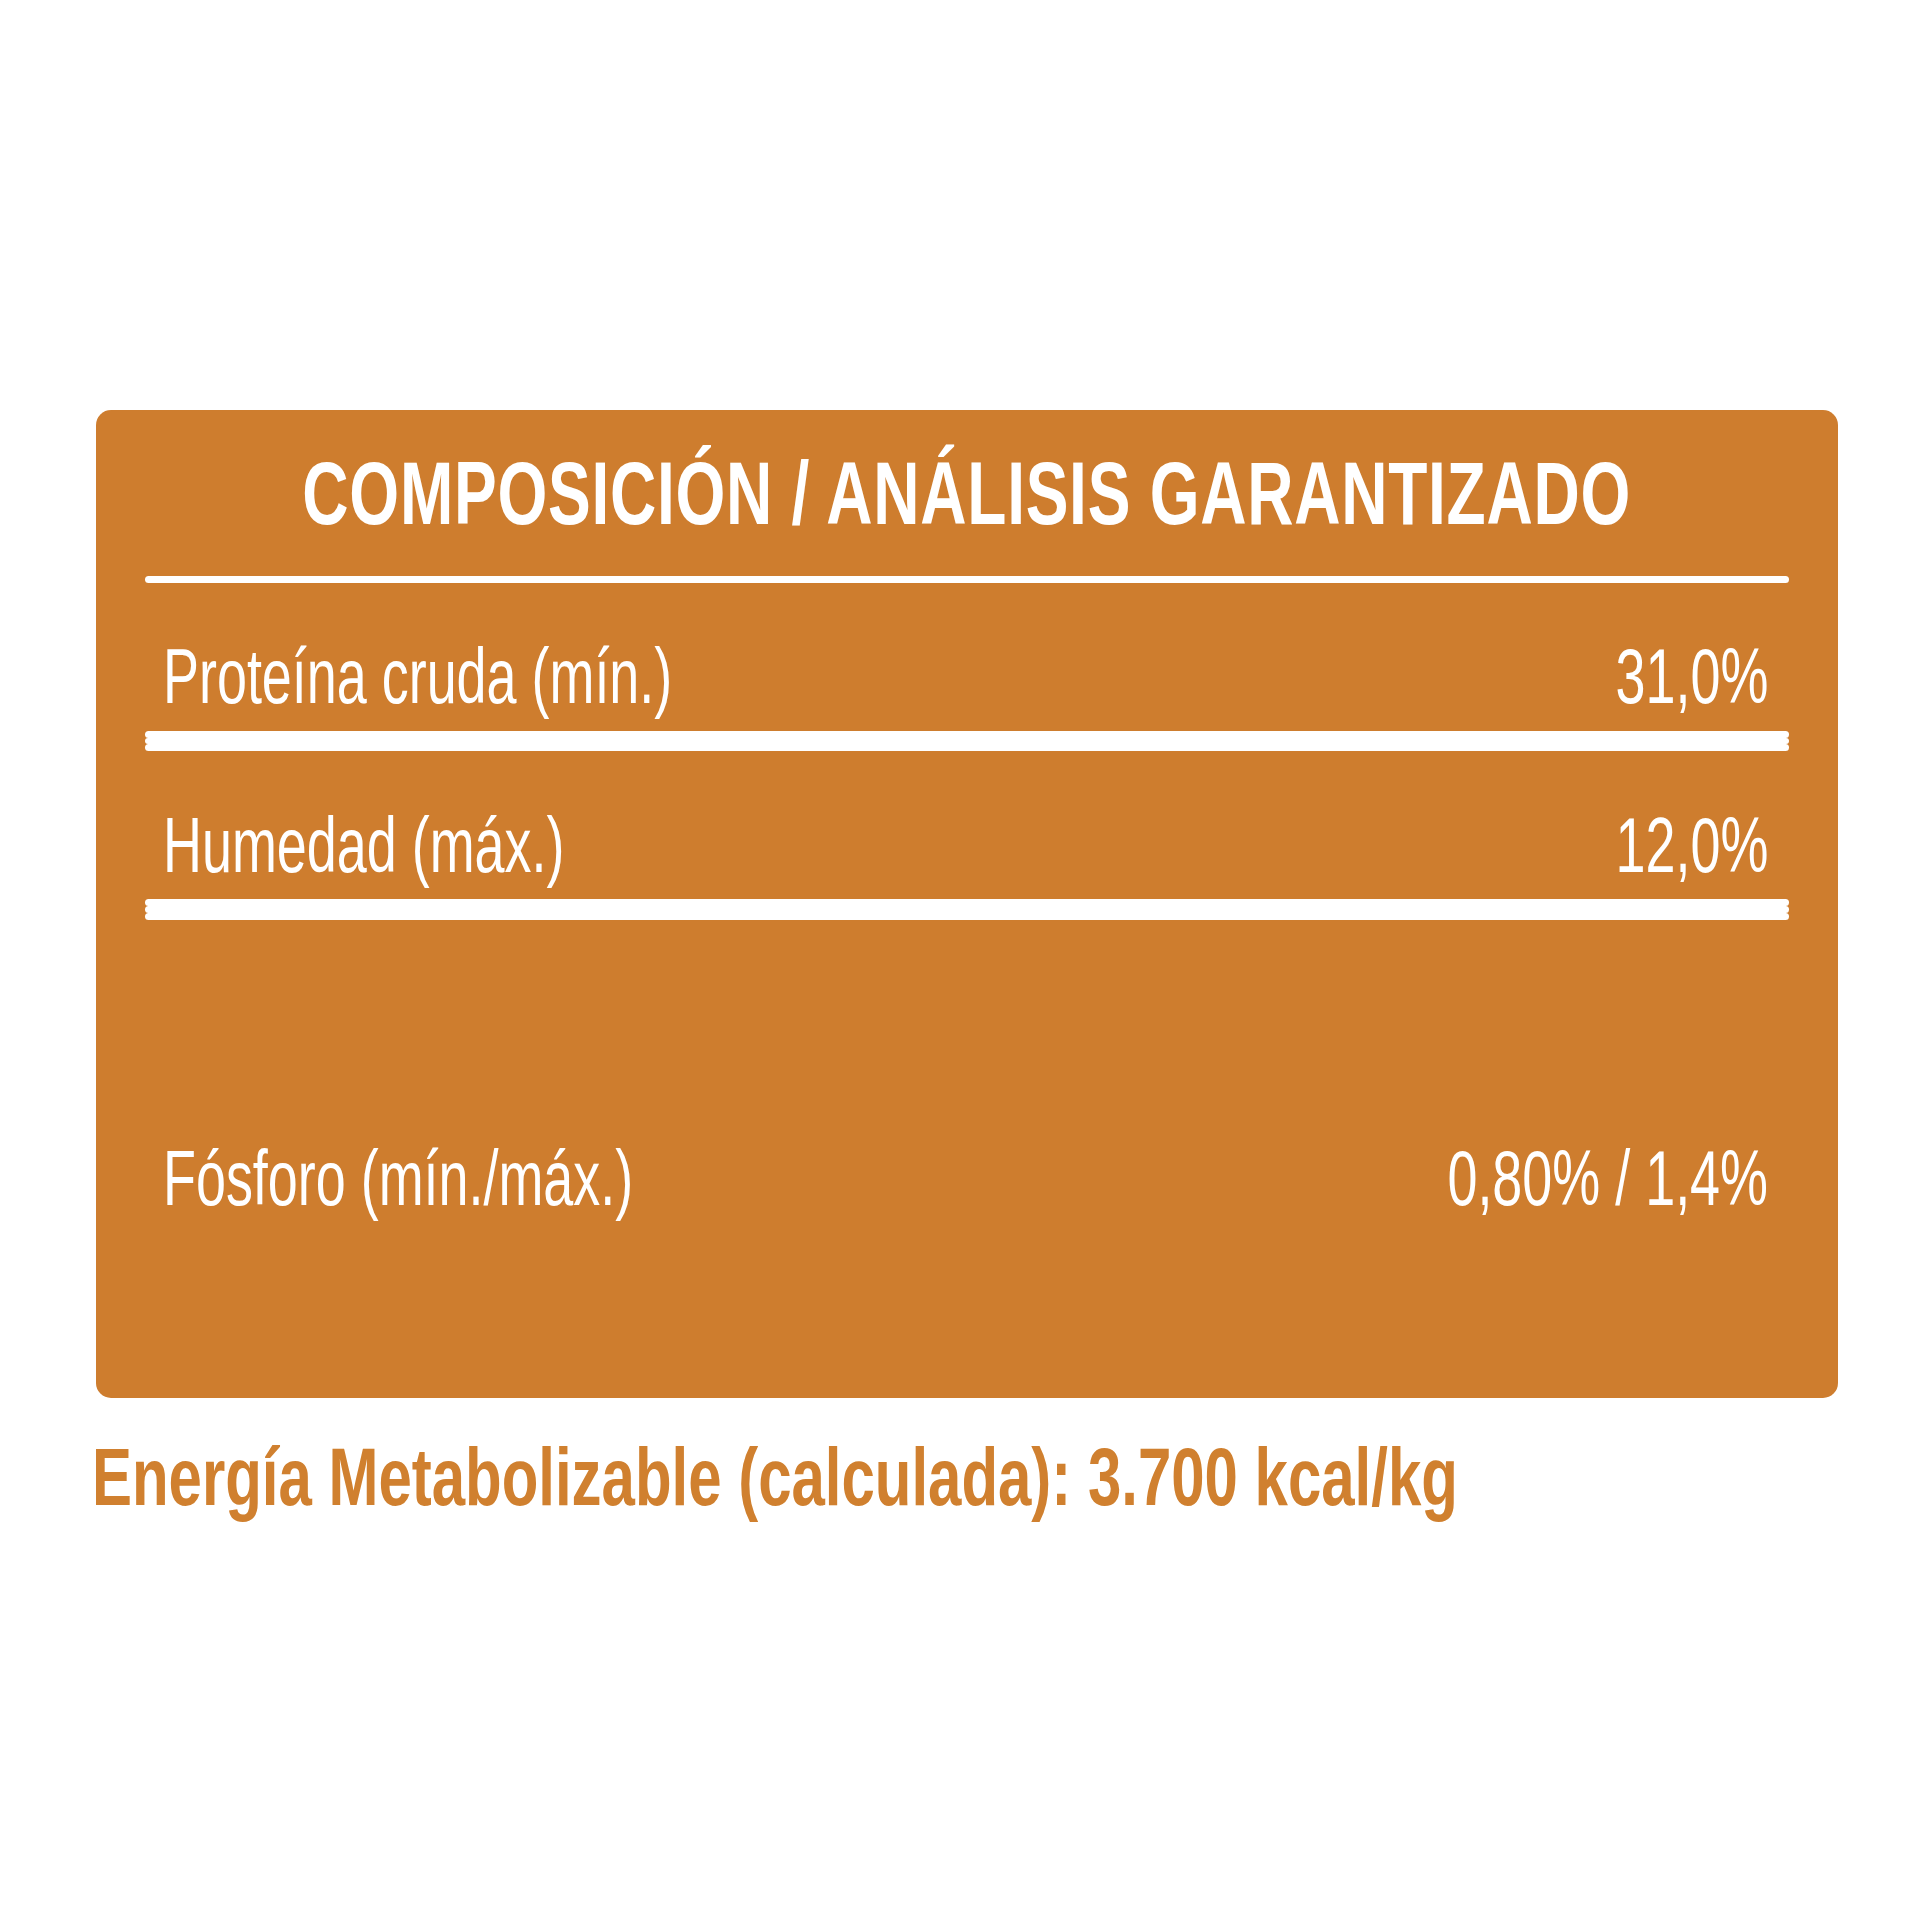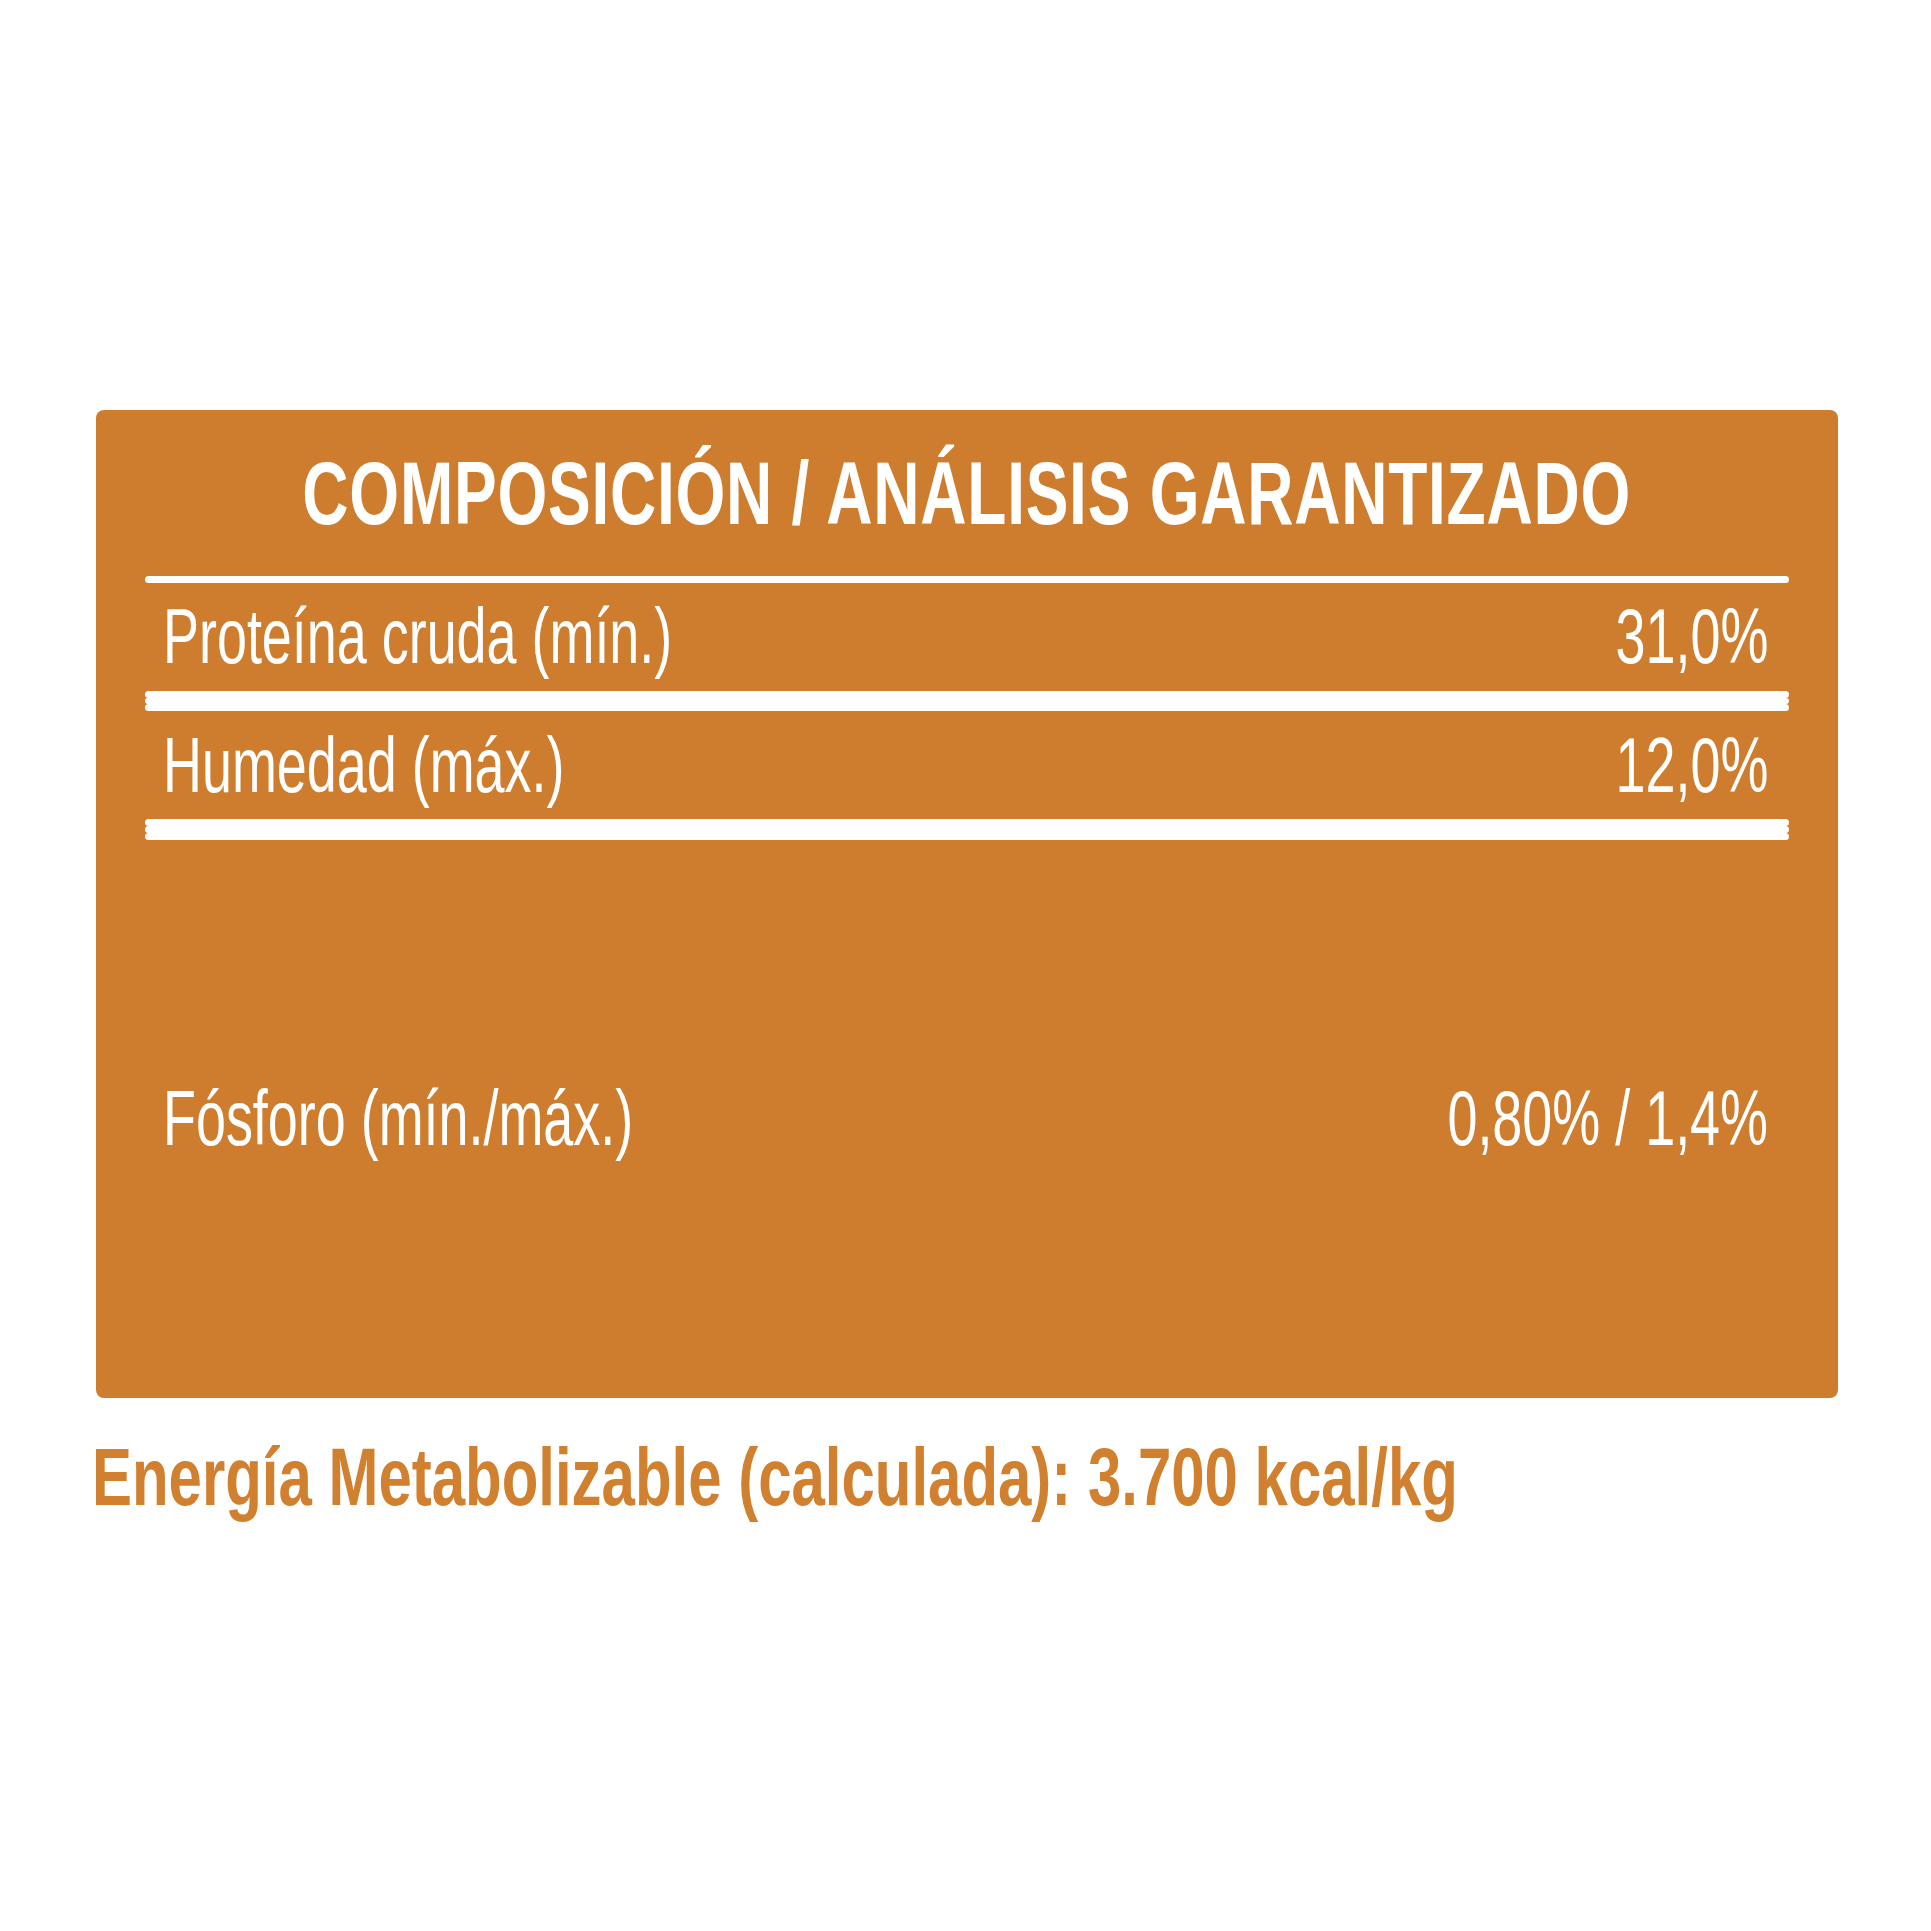--- a/index.html
+++ b/index.html
@@ -17,21 +17,21 @@
     height: 1931px;
     background: #ffffff;
   }
   .panel {
     position: absolute;
     left: 96px;
     top: 410px;
     width: 1742px;
     height: 988px;
     background: #CE7D2E;
-    border-radius: 8px;
+    border-radius: 15px;
     display: flex;
     flex-direction: column;
     box-sizing: border-box;
   }
   .title-row {
     height: 166px;
     flex: 0 0 166px;
     display: flex;
     align-items: center;
     justify-content: center;
@@ -55,20 +55,21 @@
   .row {
     flex: 0 0 108px;
     height: 108px;
     display: flex;
     align-items: center;
     justify-content: space-between;
     padding: 0 70px 0 67px;
     color: #ffffff;
     font-size: 77px;
     font-weight: 400;
+    margin-top: 40px;
   }
   .row:last-child {
     flex: 1 1 auto;
   }
   .row .label {
     white-space: nowrap;
     transform: scaleX(0.70);
     transform-origin: left center;
   }
   .row .value {

